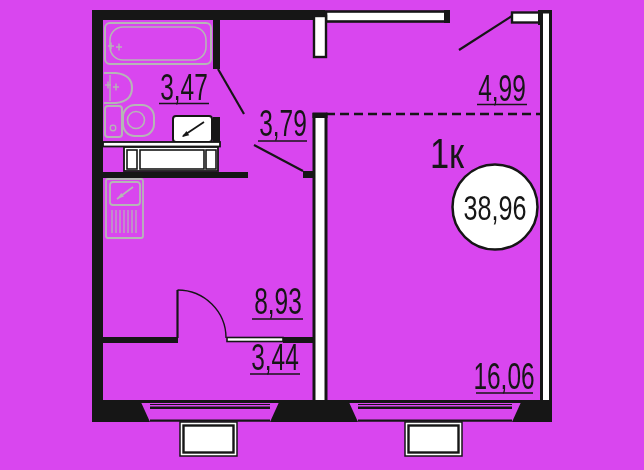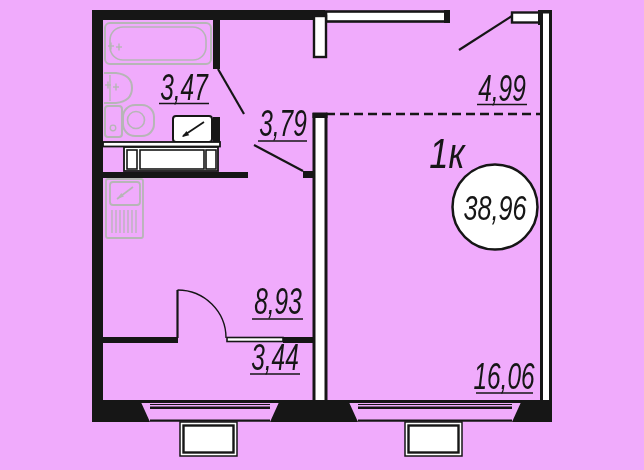--- a/index.html
+++ b/index.html
@@ -1,17 +1,17 @@
 <!DOCTYPE html>
 <html><head>
 <meta charset="utf-8">
 <style>
   html,body{margin:0;padding:0;background:#ffffff;}
-  .stage{position:relative;width:644px;height:470px;background:#f0abfc;overflow:hidden;
-         font-family:"Liberation Sans",sans-serif;font-style:italic;}
+  .stage{position:relative;width:644px;height:470px;background:#d946ef;overflow:hidden;
+         font-family:"Liberation Sans",sans-serif;}
   svg{display:block;}
   .num{font-family:"Liberation Sans",sans-serif;font-size:36px;fill:#161616;}
   .num-big{font-family:"Liberation Sans",sans-serif;font-size:43px;fill:#161616;}
   .wall{fill:#161616;}
   .wcore{fill:#ffffff;stroke:#161616;}
   .leaf{stroke:#161616;stroke-width:2.2;fill:none;}
   .thin{stroke:#161616;fill:none;}
   .fix{stroke:#b6b6b6;fill:none;}
   .blk{stroke:#161616;fill:#ffffff;}
   .ul{stroke:#161616;stroke-width:1.4;}

